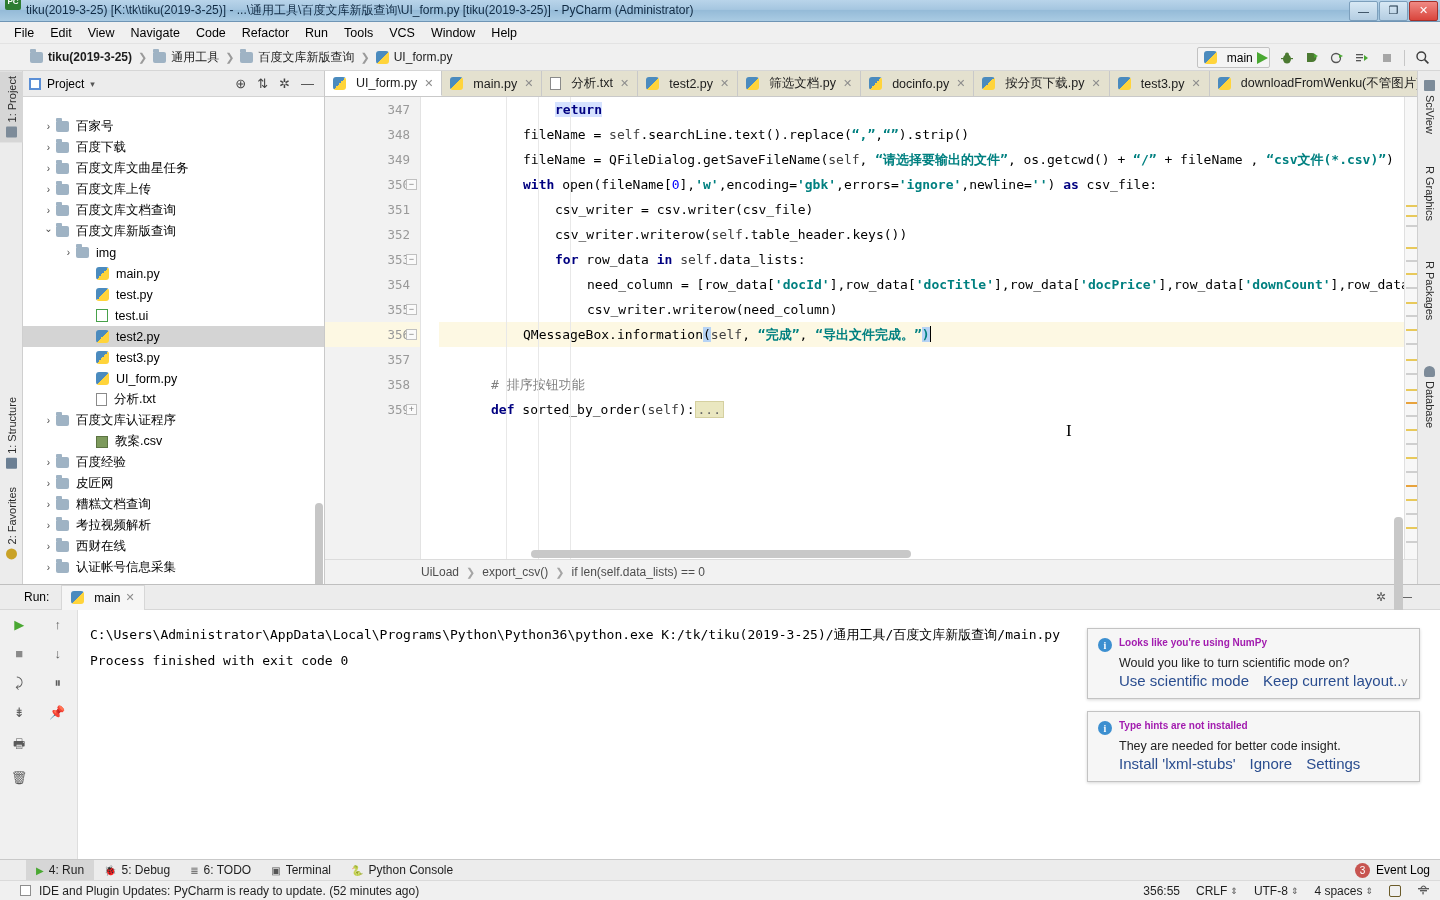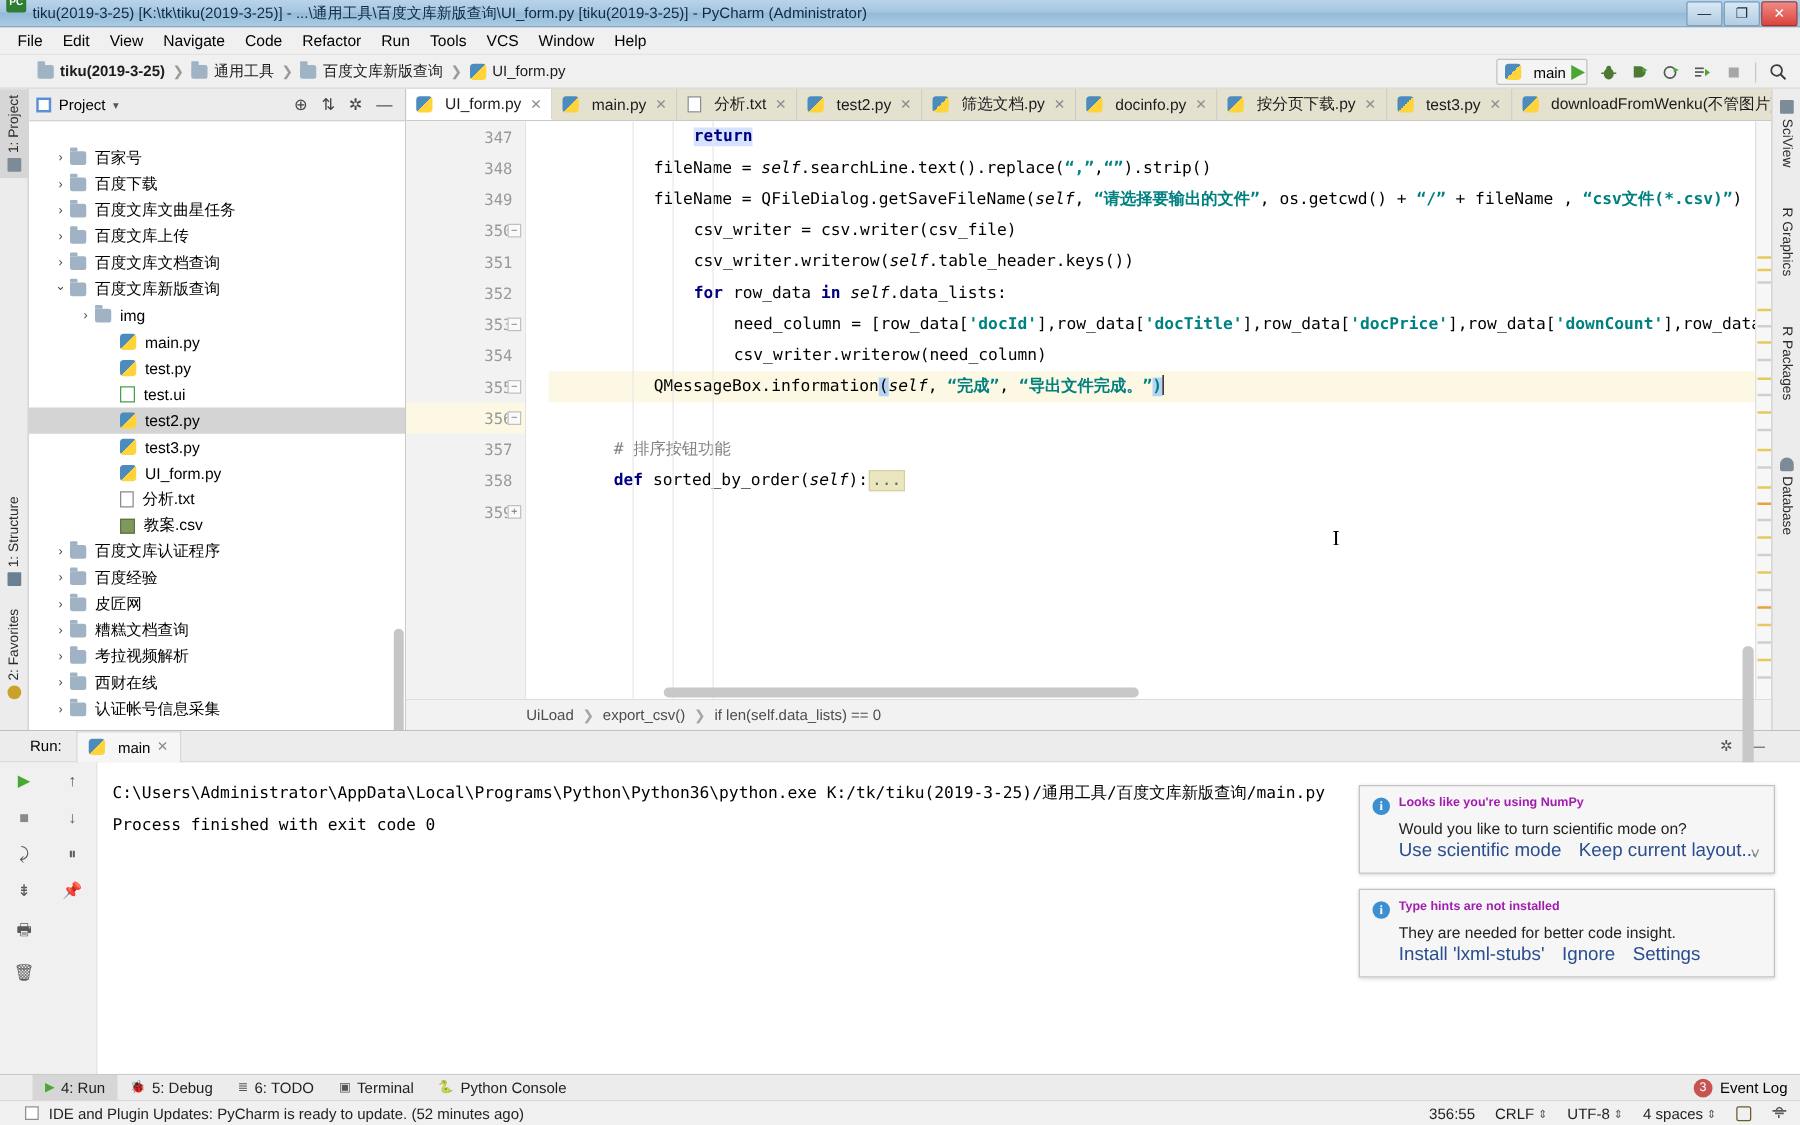--- a/index.html
+++ b/index.html
@@ -168,21 +168,21 @@
   .code-area {
     flex: 1 1 auto; position: relative; overflow: hidden;
     font-family: "DejaVu Sans Mono", monospace; font-size: 13px;
     background: #fff; padding-left: 18px;
   }
   .cline { height: 25px; line-height: 25px; white-space: pre; }
   .cline.cur { background: #fdf8e3; }
   .kw { color: #000080; font-weight: bold; }
   .kw2 { color: #000080; font-weight: bold; background: #d6e2ff; }
   .str { color: #008080; font-weight: bold; }
-  .self { color: #000000; font-style: italic; }
+  .self { color: #404040; }
   .cmt { color: #808080; }
   .num { color: #0000ff; }
   .sel-bg { background: #b6d3f5; }
   .fold-ell { background: #eae7c0; border: 1px solid #d5d0a0; color: #666; padding: 0 2px; }
   .caret { display: inline-block; width: 1px; height: 16px; background: #000; vertical-align: -3px; }
   .mouse-cursor { position: absolute; color: #000; font-family: "Liberation Serif", serif; font-size: 17px; }
 
   .indent-guide { position: absolute; top: 0; bottom: 0; width: 1px; background: #e8e8e8; }
 
   .markerbar {
@@ -473,30 +473,30 @@
             <span class="ico-py"></span>
             <span class="tname">UI_form.py</span>
           </div>
           <div class="tnode">
             <span style="display:inline-block;width:58px"></span>
             <span class="arrow"></span>
             <span class="ico-txt"></span>
             <span class="tname">分析.txt</span>
           </div>
           <div class="tnode">
+            <span style="display:inline-block;width:18px"></span>
+            <span class="arrow closed"></span>
+            <span class="ico-folder"></span>
+            <span class="tname">百度文库认证程序</span>
+          </div>
+          <div class="tnode">
             <span style="display:inline-block;width:58px"></span>
             <span class="arrow"></span>
             <span class="ico-csv"></span>
             <span class="tname">教案.csv</span>
-          </div>
-          <div class="tnode">
-            <span style="display:inline-block;width:18px"></span>
-            <span class="arrow closed"></span>
-            <span class="ico-folder"></span>
-            <span class="tname">百度文库认证程序</span>
           </div>
           <div class="tnode">
             <span style="display:inline-block;width:18px"></span>
             <span class="arrow closed"></span>
             <span class="ico-folder"></span>
             <span class="tname">百度经验</span>
           </div>
           <div class="tnode">
             <span style="display:inline-block;width:18px"></span>
             <span class="arrow closed"></span>
@@ -607,20 +607,21 @@
           <div class="indent-guide" style="left:85px;"></div>
           <div class="indent-guide" style="left:117px;"></div>
           <div class="indent-guide" style="left:149px;"></div>
 
           <div class="cline"><span style="display:inline-block;width:116px;"></span><span class="kw2">return</span></div>
 
           <div class="cline"><span style="display:inline-block;width:84px;"></span>fileName = <span class="self">self</span>.searchLine.text().replace(<span class="str">“,”</span>,<span class="str">“”</span>).strip()</div>
 
           <div class="cline"><span style="display:inline-block;width:84px;"></span>fileName = QFileDialog.getSaveFileName(<span class="self">self</span>, <span class="str">“请选择要输出的文件”</span>, os.getcwd() + <span class="str">“/”</span> + fileName , <span class="str">“csv文件(*.csv)”</span>)</div>
 
+          <div class="cline"><span style="display:inline-block;width:84px;"></span><span class="kw">with</span> open(fileName[<span class="num">0</span>],<span class="str">'w'</span>,encoding=<span class="str">'gbk'</span>,errors=<span class="str">'ignore'</span>,newline=<span class="str">''</span>) <span class="kw">as</span> csv_file:</div>
 
           <div class="cline"><span style="display:inline-block;width:116px;"></span>csv_writer = csv.writer(csv_file)</div>
 
           <div class="cline"><span style="display:inline-block;width:116px;"></span>csv_writer.writerow(<span class="self">self</span>.table_header.keys())</div>
 
           <div class="cline"><span style="display:inline-block;width:116px;"></span><span class="kw">for</span> row_data <span class="kw">in</span> <span class="self">self</span>.data_lists:</div>
 
           <div class="cline"><span style="display:inline-block;width:148px;"></span>need_column = [row_data[<span class="str">'docId'</span>],row_data[<span class="str">'docTitle'</span>],row_data[<span class="str">'docPrice'</span>],row_data[<span class="str">'downCount'</span>],row_data[</div>
 
           <div class="cline"><span style="display:inline-block;width:148px;"></span>csv_writer.writerow(need_column)</div>

